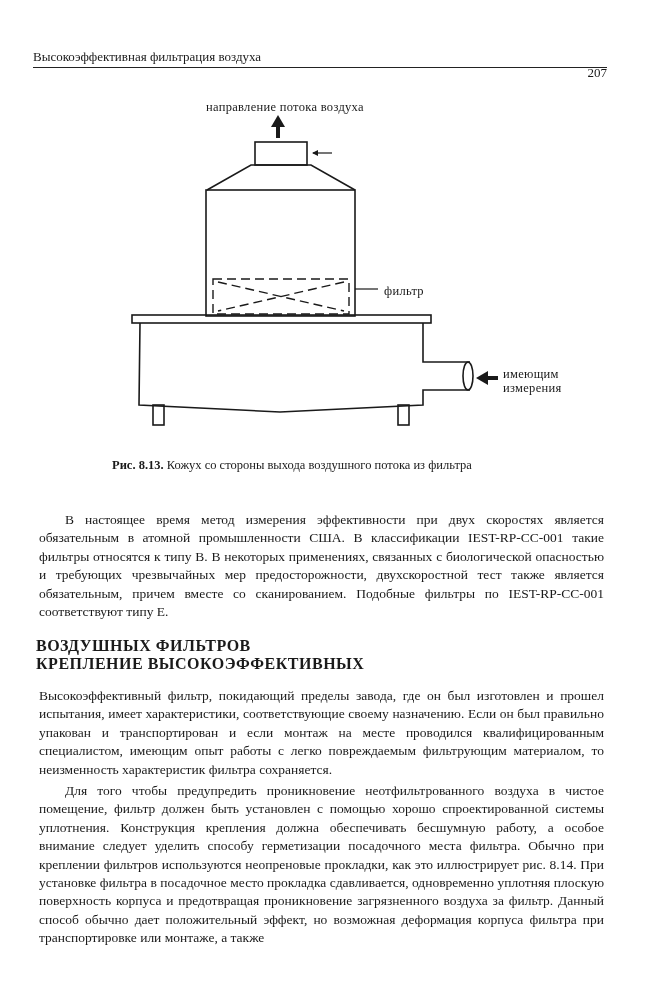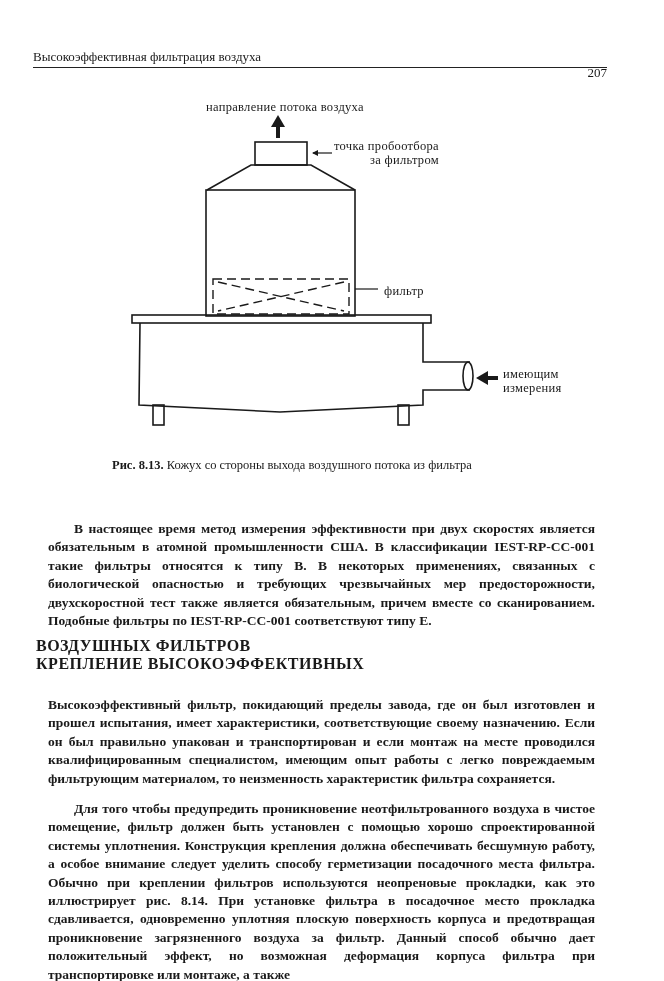--- a/index.html
+++ b/index.html
@@ -9,21 +9,21 @@
       border-bottom: 1.3px solid #222; font-size: 13px; text-align: center; }
     .running-head .title { position: absolute; left: 0; top: 0; }
     .running-head .page-num { position: absolute; right: 0; top: 16px; }
     .figure { position: absolute; left: 0; top: 0; width: 634px; height: 450px; }
     .figure svg { position: absolute; left: 0; top: 0; }
     .fig-label { position: absolute; font-size: 12.5px; line-height: 14px; white-space: nowrap; letter-spacing: 0.3px; }
     .caption { position: absolute; left: 112px; top: 458px; font-size: 12.5px; white-space: nowrap; text-align: center; }
     .caption b { font-weight: bold; }
     .body-text { position: absolute; left: 36px; width: 571px; font-size: 13.5px; line-height: 18.4px;
       text-align: justify; }
-    .body-text p { margin: 12px; font-weight: bold; }
+    .body-text p { margin: 3px; }
     .indent { text-indent: 26px; }
     .section-heading { position: absolute; left: 36px; top: 637px; font-weight: bold; font-size: 16px;
       line-height: 18px; letter-spacing: 0.5px; }
   </style>
 </head>
 <body>
 
 <div class="running-head">
   <span class="title">Высокоэффективная фильтрация воздуха</span>
   <span class="page-num">207</span>
@@ -67,24 +67,20 @@
       <rect x="398" y="405" width="11" height="20"></rect>
 
       <g>
         <line x1="484" y1="378" x2="498" y2="378" stroke-width="4"></line>
         <polygon points="476,378 488,371 488,385" fill="#1a1a1a" stroke="none"></polygon>
       </g>
     </g>
   </svg>
 
   <div class="fig-label" style="left:206px; top:100px;">направление потока воздуха</div>
-  <div class="fig-label" style="left:334px; top:139px; text-align:right;">
-    <div>точка пробоотбора</div>
-    <div>за фильтром</div>
-  </div>
   <div class="fig-label" style="left:384px; top:284px;">фильтр</div>
   <div class="fig-label" style="left:503px; top:367px;">
     <div>имеющим</div>
     <div>измерения</div>
   </div>
 </div>
 
 <div class="caption">
   <b>Рис. 8.13.</b>
   <span>Кожух со стороны выхода воздушного потока из фильтра</span>

